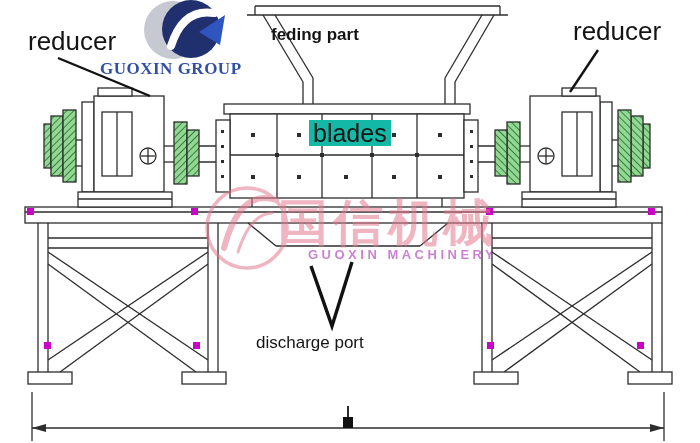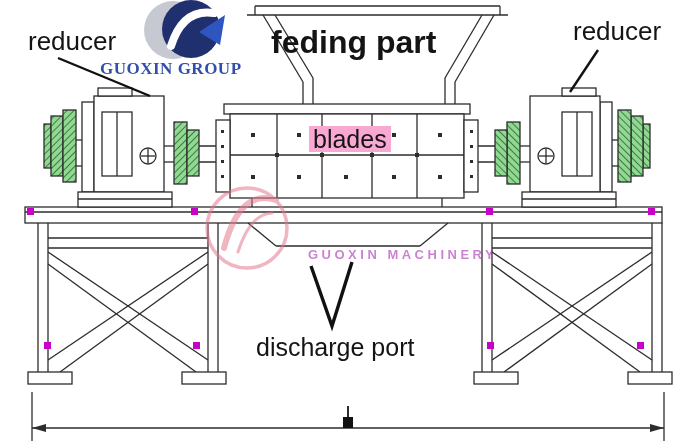--- a/index.html
+++ b/index.html
@@ -7,23 +7,23 @@
   .stage {
     position:relative; width:700px; height:443px; background:#fff; overflow:hidden;
   }
   .svg-abs { position:absolute; left:0; top:0; width:700px; height:443px; }
   .label {
     position:absolute; color:#141414; font-weight:400; white-space:nowrap;
     line-height:1.05; font-family:"Liberation Sans", sans-serif;
   }
   .lbl-reducer-left  { left:28px;  top:28px;  font-size:26px; }
   .lbl-reducer-right { left:573px; top:18px;  font-size:26px; }
-  .lbl-feeding       { left:271px; top:26px;  font-size:32px; font-weight:600; }
-  .lbl-blades        { left:309px; top:126px; font-size:25px; background:#f9a8d4; padding:0 4px; }
-  .lbl-discharge     { left:256px; top:334px; font-size:25px; }
+  .lbl-feeding       { left:271px; top:26px;  font-size:17px; font-weight:600; }
+  .lbl-blades        { left:309px; top:120px; font-size:25px; background:#14b8a6; padding:0 4px; }
+  .lbl-discharge     { left:256px; top:334px; font-size:17px; }
   .logo-text {
     position:absolute; left:100px; top:59px; width:172px; text-align:left;
     font-family:"Liberation Serif", serif; font-weight:700; font-size:17px;
     letter-spacing:0.5px; color:#3350a8;
   }
   .watermark { position:absolute; left:0; top:0; width:700px; height:443px; opacity:0.55; pointer-events:none; }
   .wm-cn {
     position:absolute; left:278px; top:190px; font-size:50px; font-weight:700;
     letter-spacing:5px; color:#e2798f;
   }
@@ -190,20 +190,21 @@
       <path d="M199,32 L225,15 L220,45 Z" fill="#2f55c0"></path>
     </g>
   </svg>
 
   <div class="watermark">
     <svg class="svg-abs" viewBox="0 0 700 443">
       <circle cx="247" cy="228" r="40" fill="none" stroke="#e2798f" stroke-width="3.5"></circle>
       <path d="M224,248 Q240,188 276,200" stroke="#e2798f" stroke-width="6" fill="none" stroke-linecap="round"></path>
       <path d="M238,252 Q250,214 272,213" stroke="#e2798f" stroke-width="3" fill="none" stroke-linecap="round"></path>
     </svg>
+    <div class="wm-cn">国信机械</div>
     <div class="wm-en">GUOXIN MACHINERY</div>
   </div>
 
   <div class="label lbl-reducer-left">reducer</div>
   <div class="label lbl-reducer-right">reducer</div>
   <div class="label lbl-feeding">feding part</div>
   <div class="label lbl-blades">blades</div>
   <div class="label lbl-discharge">discharge port</div>
   <div class="logo-text">GUOXIN GROUP</div>
 

